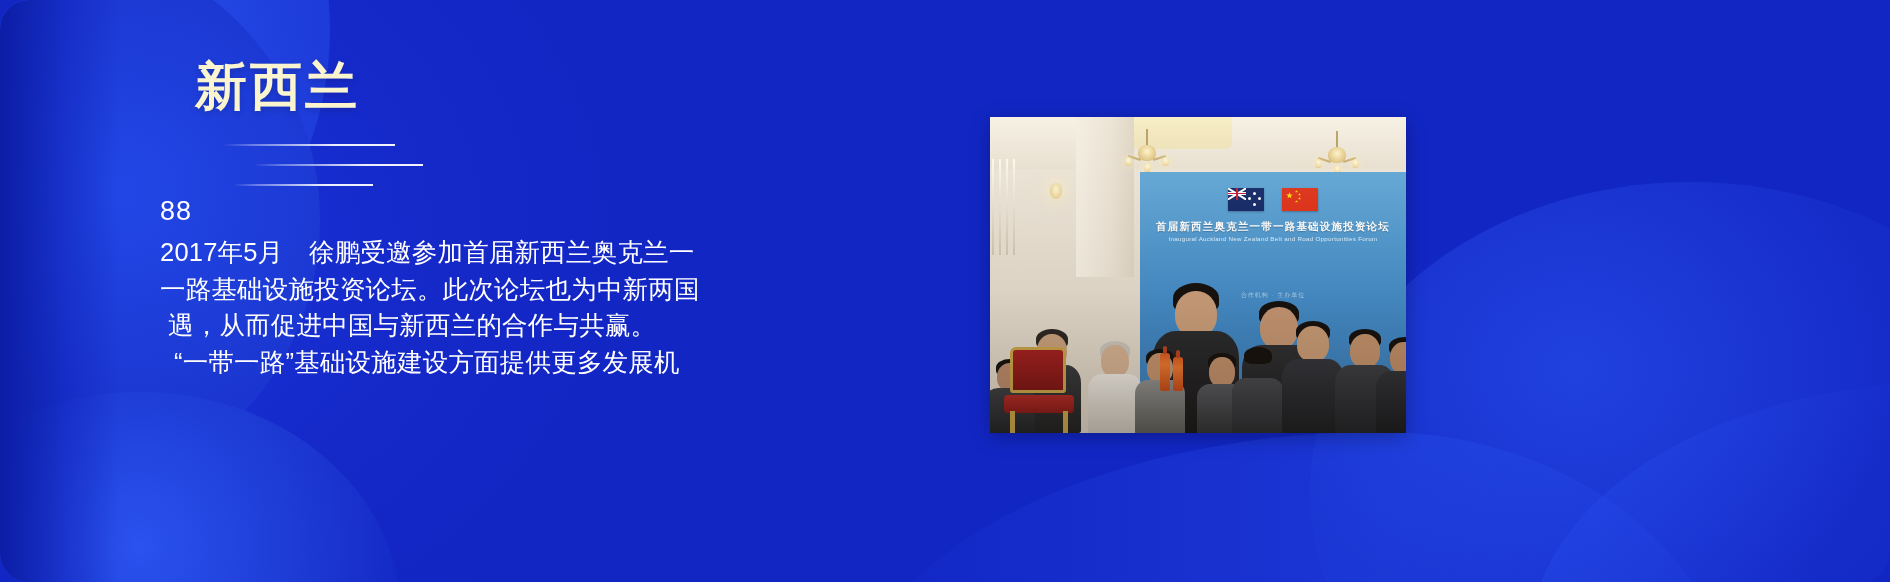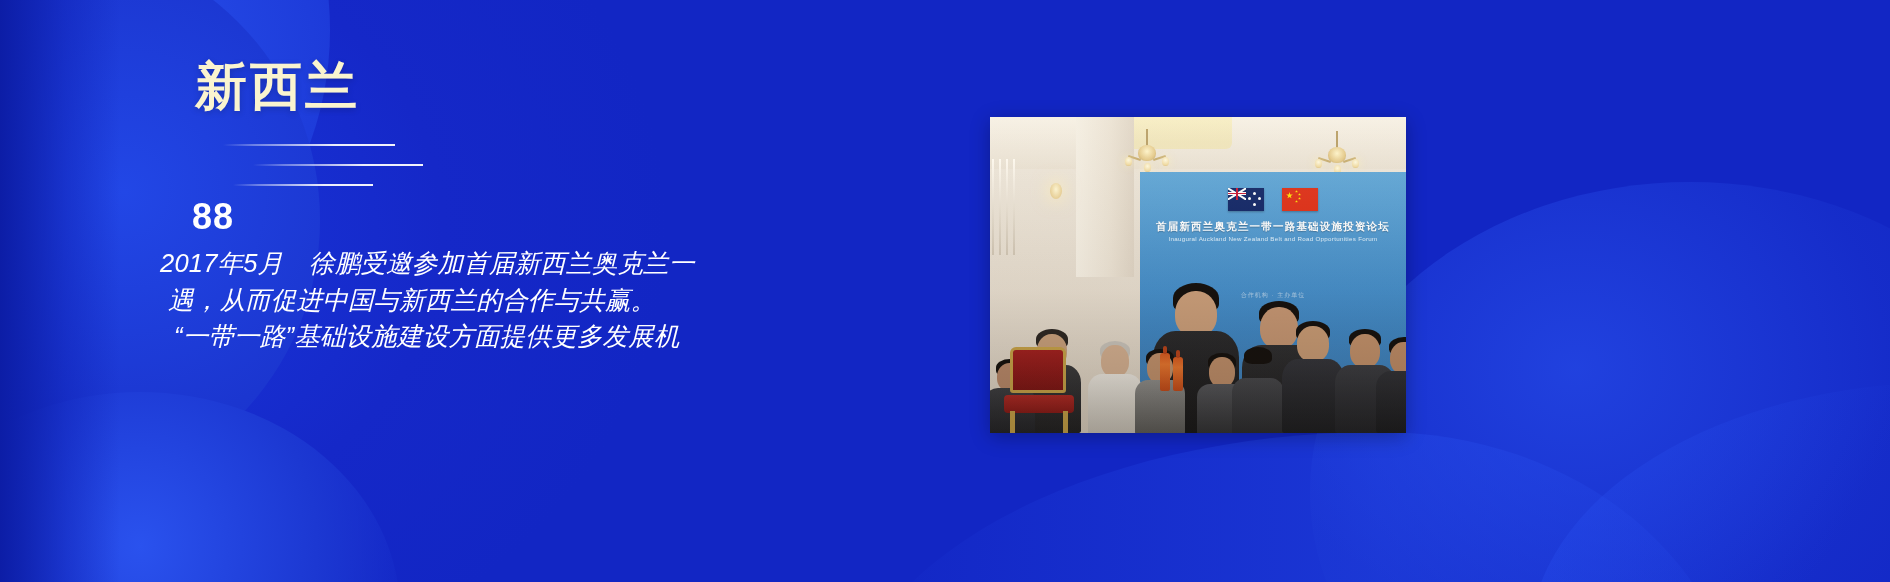--- a/index.html
+++ b/index.html
@@ -10,20 +10,21 @@
     position:relative;
   }
 
   
   .slide {
     position:absolute; inset:0;
     background:
       radial-gradient(ellipse 900px 700px at 2% 40%, #1b3ae0 0%, #1528c8 45%, #1226c4 70%),
       linear-gradient(120deg, #1430d2 0%, #1226c4 40%, #0f20b4 100%);
     overflow:hidden;
+    border-radius:29px;
   }
   .blob {
     position:absolute;
     border-radius:50%;
     pointer-events:none;
   }
   .blob-left-top {
     left:-330px; top:-300px;
     width:660px; height:660px;
     background:radial-gradient(circle at 62% 55%, #2a54ef 0%, #1e3ddb 45%, rgba(24,48,206,0) 72%);
@@ -103,36 +104,35 @@
     letter-spacing:.5px;
   }
 
   
   .body-block {
     position:absolute;
     left:160px; top:196px;
     width:690px;
   }
   .item-number {
-    font-size:36px;
-    font-weight:bold;
+    font-size:27px;
+    font-weight:normal;
     color:#ffffff;
     letter-spacing:1px;
     margin-bottom:7px;
-    margin-left:32px;
   }
   .paragraph {
     color:#ffffff;
     font-size:25.5px;
     line-height:1.44;
     letter-spacing:.2px;
     text-align:justify;
     text-justify:inter-ideograph;
   }
-  .paragraph .line { display:block; white-space:pre;font-style:italic; }
+  .paragraph .line { display:block; white-space:pre; }
   .paragraph .line.l2 { text-indent:0; }
   .paragraph .line.l3 { text-indent:14px; }
   .paragraph .line.l4 { text-indent:8px; }
 
   
   .photo-frame {
     position:absolute;
     left:990px; top:117px;
     width:416px; height:316px;
     background:#cfc8bd;
@@ -380,20 +380,21 @@
     </div>
   </div>
 
   <div class="subtitle">
   </div>
 
   <div class="body-block">
     <div class="item-number">88</div>
     <div class="paragraph">
       <span class="line l1">2017年5月　徐鹏受邀参加首届新西兰奥克兰一</span>
+      <span class="line l2">一路基础设施投资论坛。此次论坛也为中新两国</span>
       <span class="line l4">遇，从而促进中国与新西兰的合作与共赢。</span>
       <span class="line l3">“一带一路”基础设施建设方面提供更多发展机</span>
     </div>
   </div>
 
   <div class="photo-frame">
     <div class="photo">
       <div class="ph-wall"></div>
       <div class="ph-ceiling"></div>
       <div class="ph-ceiling-panel"></div>

